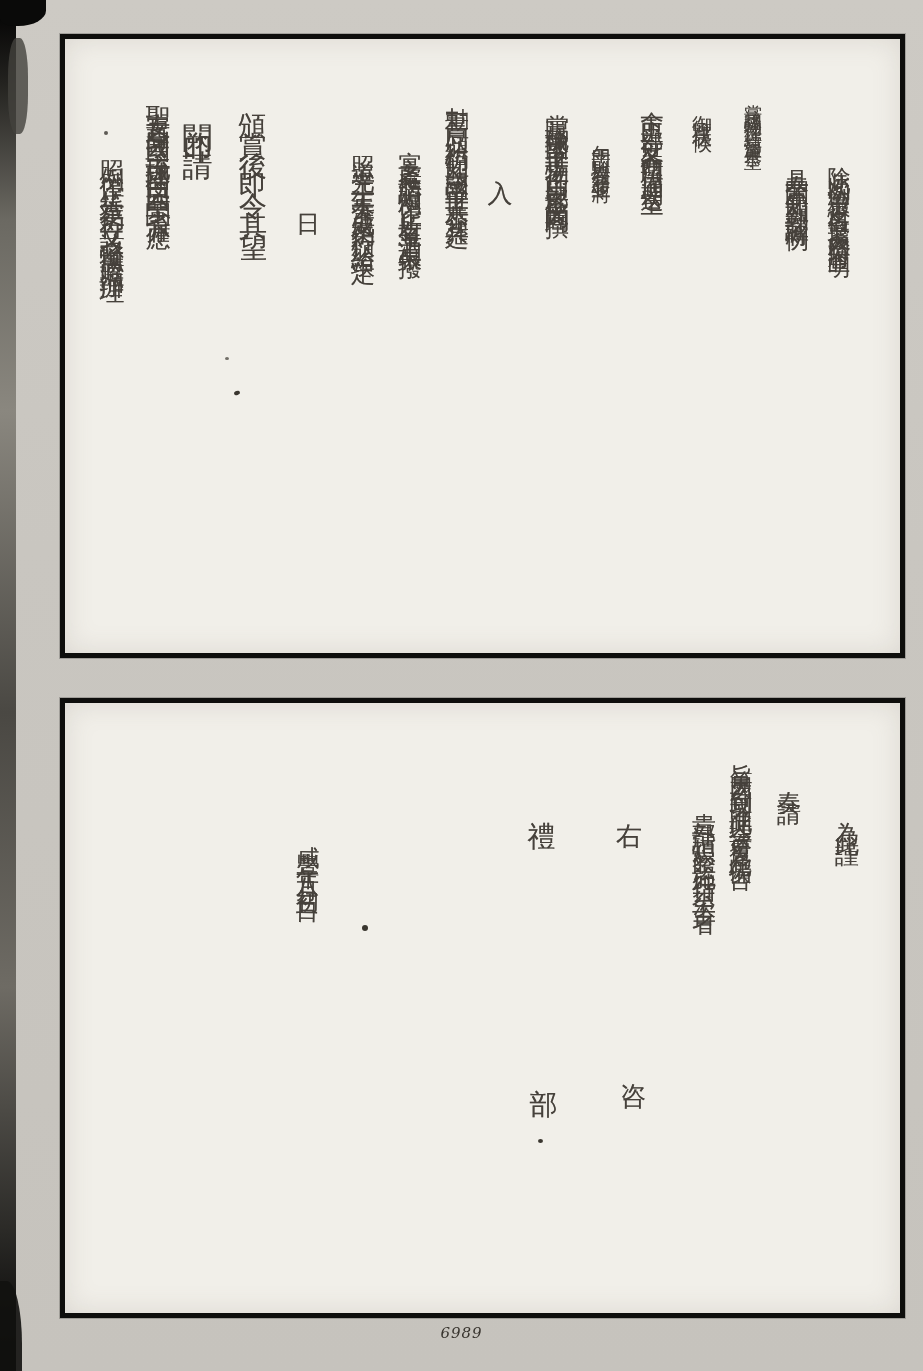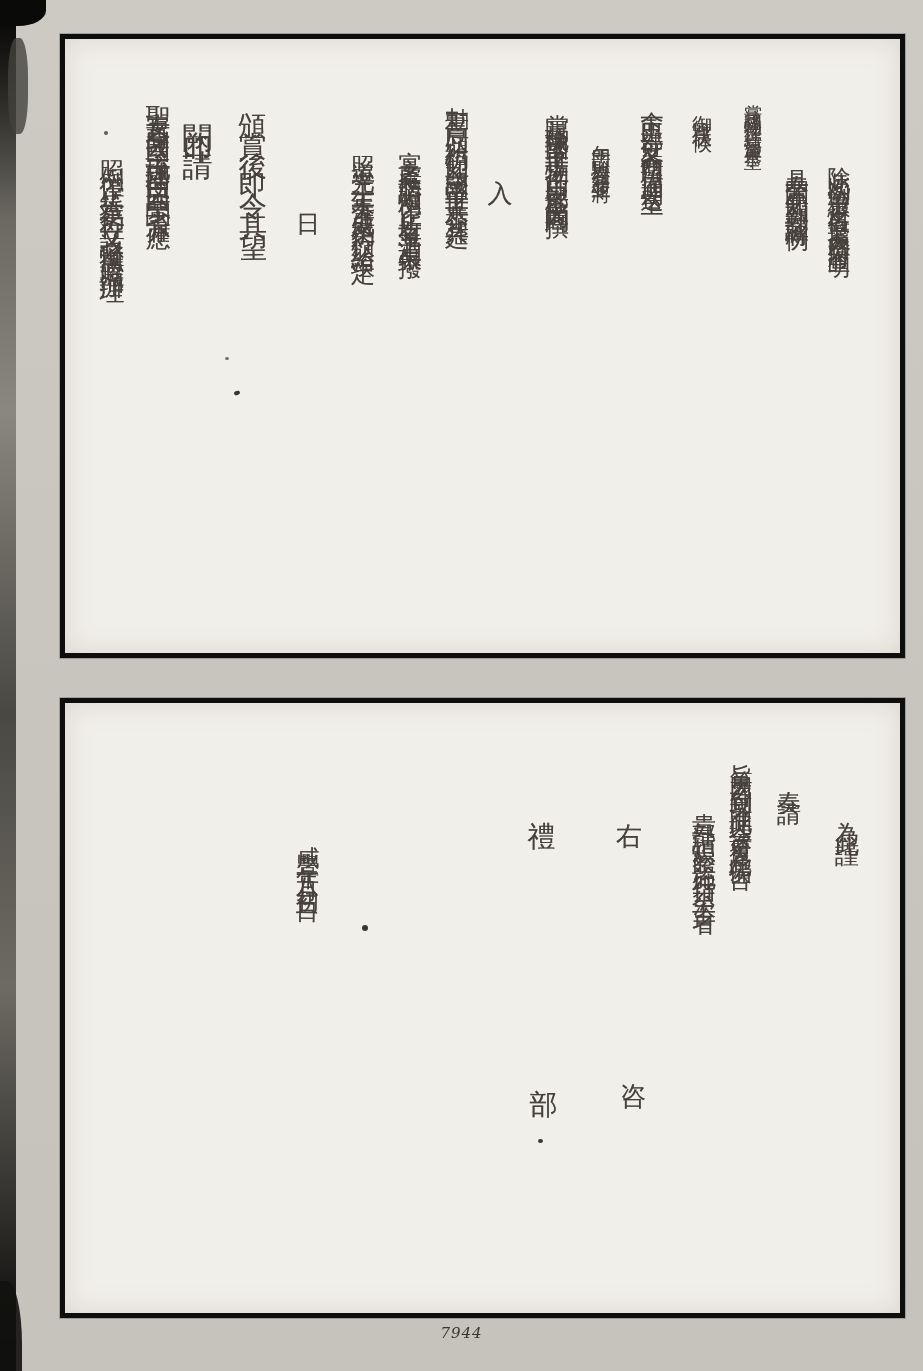--- a/index.html
+++ b/index.html
@@ -76,21 +76,21 @@
   <div class="blob-top-left"></div>
   <div class="smudge-left"></div>
   <div class="blob-bottom-left"></div>
 
   <div class="speck s1"></div>
   <div class="speck s2"></div>
   <div class="speck s3"></div>
   <div class="speck s4"></div>
   <div class="speck s5"></div>
 
-  <div class="page-number">7944</div>
+  <div class="page-number">6989</div>
 <div class="col" style="left: 840px; top: 148px; font-size: 23px; letter-spacing: 6px; transform: translateX(-50%) rotate(0deg);">除此次例賞緞疋名目繁據內務府查明</div>
     <div class="col" style="left: 797px; top: 150px; font-size: 24px; letter-spacing: 6px; transform: translateX(-50%) rotate(0deg);">具奏開單知照到部謹將例</div>
     <div class="col" style="left: 753px; top: 90px; font-size: 18px; letter-spacing: 5px; transform: translateX(-50%) rotate(0deg);">賞該國物件繕寫清單恭呈</div>
     <div class="col" style="left: 703px; top: 100px; font-size: 20px; letter-spacing: 6px; transform: translateX(-50%) rotate(0deg);">御覽伏候</div>
     <div class="col" style="left: 653px; top: 93px; font-size: 23px; letter-spacing: 6px; transform: translateX(-50%) rotate(0deg);">命下臣部行文各衙門預備屆期送至</div>
     <div class="col" style="left: 602px; top: 130px; font-size: 19px; letter-spacing: 5px; transform: translateX(-50%) rotate(0deg);">午門前驗看領給並將</div>
     <div class="col" style="left: 557px; top: 95px; font-size: 24px; letter-spacing: 6px; transform: translateX(-50%) rotate(0deg);">賞賜琉球國王世子物件由臣部移會內閣撰</div>
     <div class="col" style="left: 500px; top: 160px; font-size: 25px; letter-spacing: 0px; transform: translateX(-50%) rotate(0deg);">入</div>
     <div class="col" style="left: 457px; top: 88px; font-size: 24px; letter-spacing: 7px; transform: translateX(-50%) rotate(0deg);">勅書一同頒給仍知照該國王世子恭領其筵</div>
     <div class="col" style="left: 410px; top: 132px; font-size: 24px; letter-spacing: 7px; transform: translateX(-50%) rotate(0deg);">宴之處應請照例停止所有羊酒桌張撥</div>

